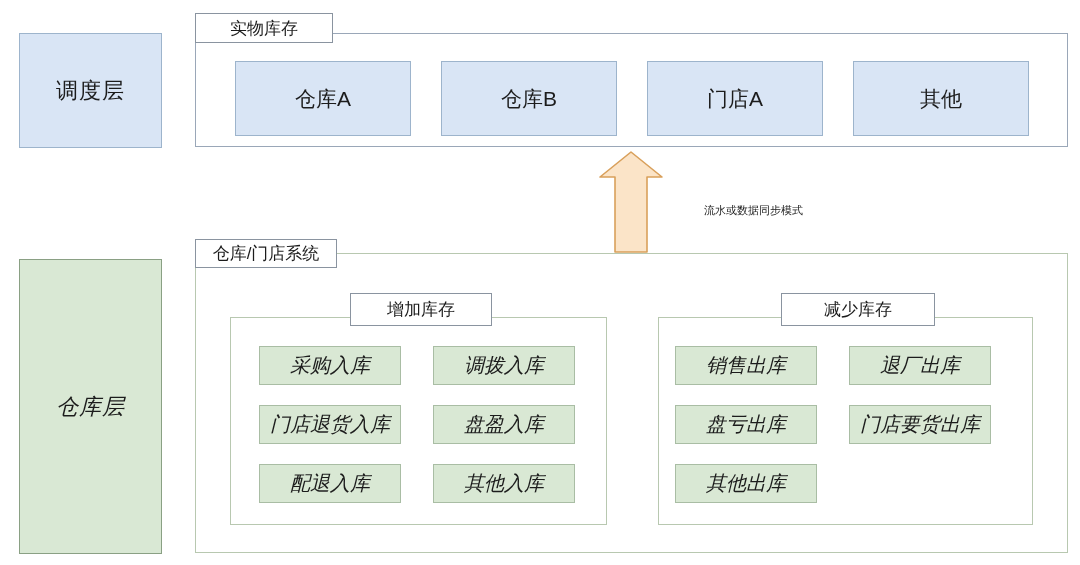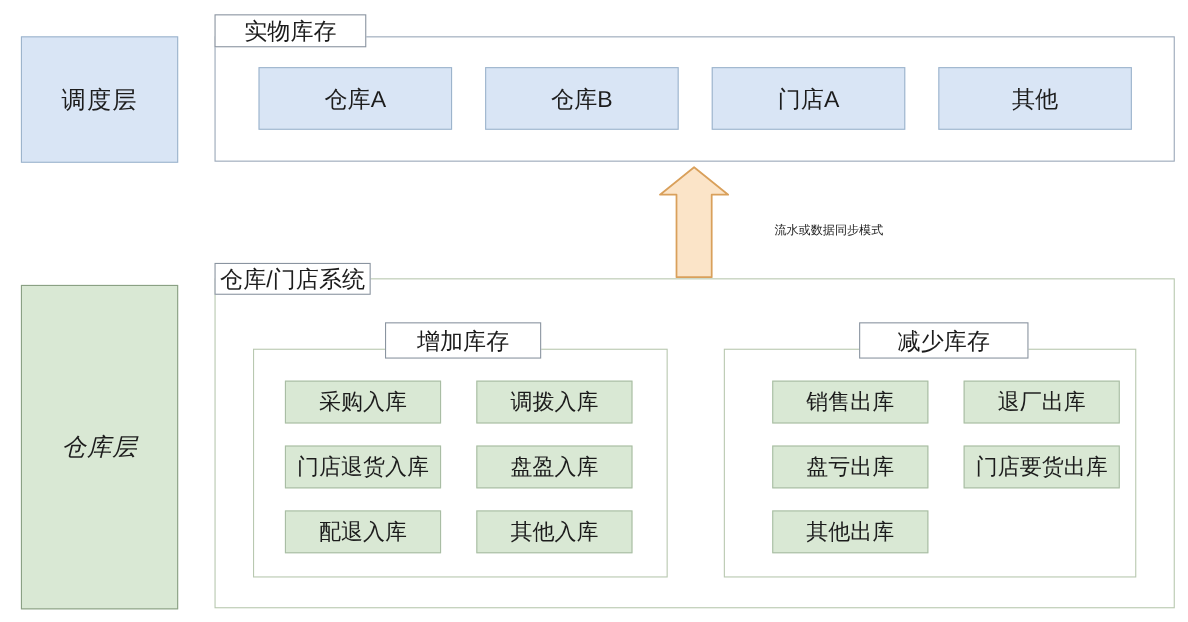--- a/index.html
+++ b/index.html
@@ -32,41 +32,41 @@
     background:var(--green-fill);border:1px solid var(--warehouse-layer-border);font-style:italic;}
 
   
   .container-top{left:195px;top:33px;width:873px;height:114px;
     background:#ffffff;border:1px solid var(--top-container-border);}
   .container-bottom{left:195px;top:253px;width:873px;height:300px;
     background:#ffffff;border:1px solid var(--green-container-border);}
 
   
   .tab{background:#ffffff;border:1px solid var(--label-border);
-    font-size:21px;z-index:3;}
+    font-size:17px;z-index:3;}
   .tab-physical{left:195px;top:13px;width:138px;height:30px;}
   .tab-system{left:195px;top:239px;width:142px;height:29px;}
   .tab-increase{left:350px;top:293px;width:142px;height:33px;}
   .tab-decrease{left:781px;top:293px;width:154px;height:33px;}
 
   
   .node-row{left:235px;top:61px;display:flex;gap:30px;position:absolute;}
-  .node-blue{width:176px;height:57px;background:var(--blue-fill);
+  .node-blue{width:176px;height:75px;background:var(--blue-fill);
     border:1px solid var(--blue-border);font-size:21px;box-sizing:border-box;}
 
   
   .arrow-svg{left:598px;top:151px;width:66px;height:102px;z-index:2;}
   .arrow-caption{left:704px;top:199px;font-size:11px;line-height:22px;white-space:nowrap;}
 
   
   .group{background:#ffffff;border:1px solid var(--green-container-border);
     display:grid;grid-template-columns:142px 142px;grid-auto-rows:39px;
-    column-gap:32px;row-gap:20px;padding:28px 0 0 28px;z-index:1;}
+    column-gap:32px;row-gap:20px;padding:28px 0 0 28px;z-index:1;font-style:italic;}
   .group-increase{left:230px;top:317px;width:377px;height:208px;}
-  .group-decrease{left:658px;top:317px;width:375px;height:208px;padding-left:43px;}
+  .group-decrease{left:658px;top:317px;width:375px;height:208px;padding-left:16px;}
   .item-green{background:var(--green-fill);border:1px solid var(--green-item-border);
     font-size:20px;box-sizing:border-box;}
 </style>
 </head>
 <body>
 
 <div class="abs center layer-box layer-blue">调度层</div>
 <div class="abs center layer-box layer-green">仓库层</div>
 
 <div class="abs container-top"></div>

